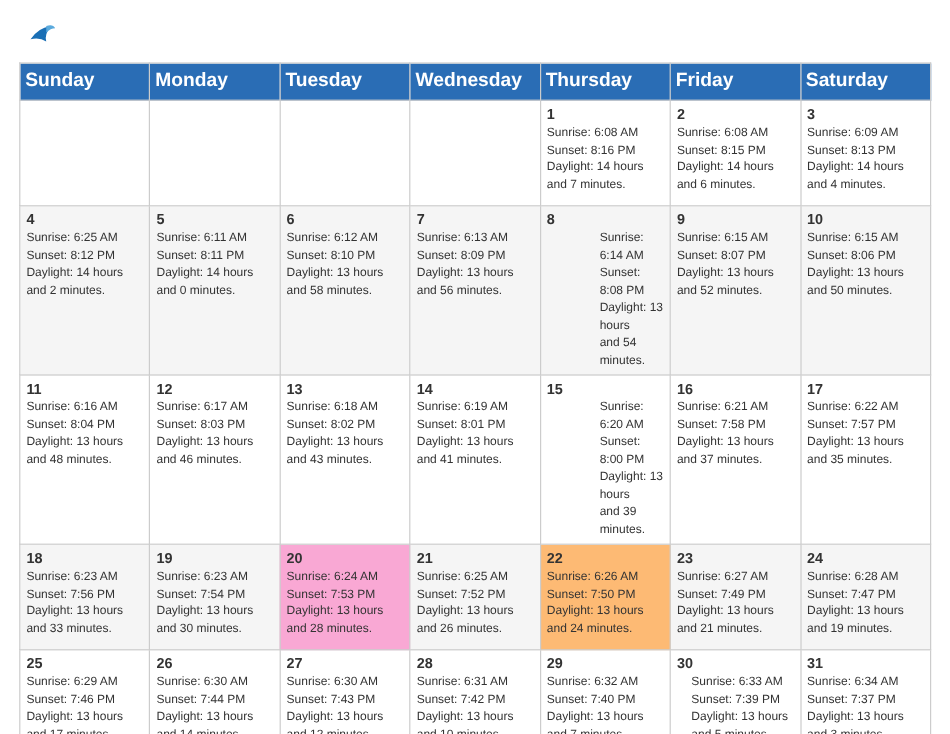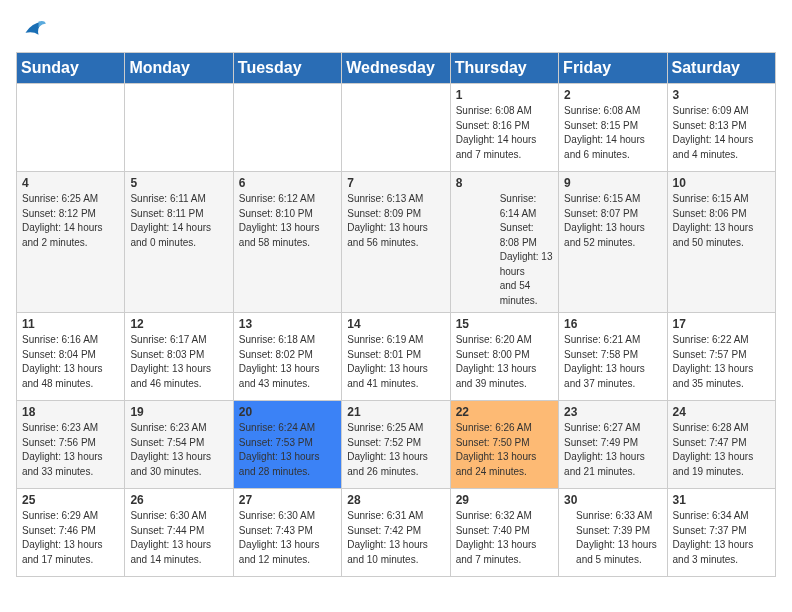--- a/index.html
+++ b/index.html
@@ -227,21 +227,21 @@
         </td>
         <td>
           <span class="day-number">14</span>
           <div class="day-info" style="white-space: pre-line;">Sunrise: 6:19 AM
 Sunset: 8:01 PM
 Daylight: 13 hours
 and 41 minutes.</div>
         </td>
         <td>
           <span class="day-number">15</span>
-          <div class="day-info" style="white-space: pre-line;">Sunrise: 6:20 AM
+          <div class="day-info" style="white-space: pre-line; margin-left: 44px;">Sunrise: 6:20 AM
 Sunset: 8:00 PM
 Daylight: 13 hours
 and 39 minutes.</div>
         </td>
         <td>
           <span class="day-number">16</span>
           <div class="day-info" style="white-space: pre-line;">Sunrise: 6:21 AM
 Sunset: 7:58 PM
 Daylight: 13 hours
 and 37 minutes.</div>
@@ -262,21 +262,21 @@
 Daylight: 13 hours
 and 33 minutes.</div>
         </td>
         <td style="background: rgb(245, 245, 245);">
           <span class="day-number">19</span>
           <div class="day-info" style="white-space: pre-line;">Sunrise: 6:23 AM
 Sunset: 7:54 PM
 Daylight: 13 hours
 and 30 minutes.</div>
         </td>
-        <td style="background: #3b82f6;">
+        <td style="background: #f9a8d4;">
           <span class="day-number">20</span>
           <div class="day-info" style="white-space: pre-line;">Sunrise: 6:24 AM
 Sunset: 7:53 PM
 Daylight: 13 hours
 and 28 minutes.</div>
         </td>
         <td style="background: rgb(245, 245, 245); margin-top: 44px;">
           <span class="day-number">21</span>
           <div class="day-info" style="white-space: pre-line;">Sunrise: 6:25 AM
 Sunset: 7:52 PM

